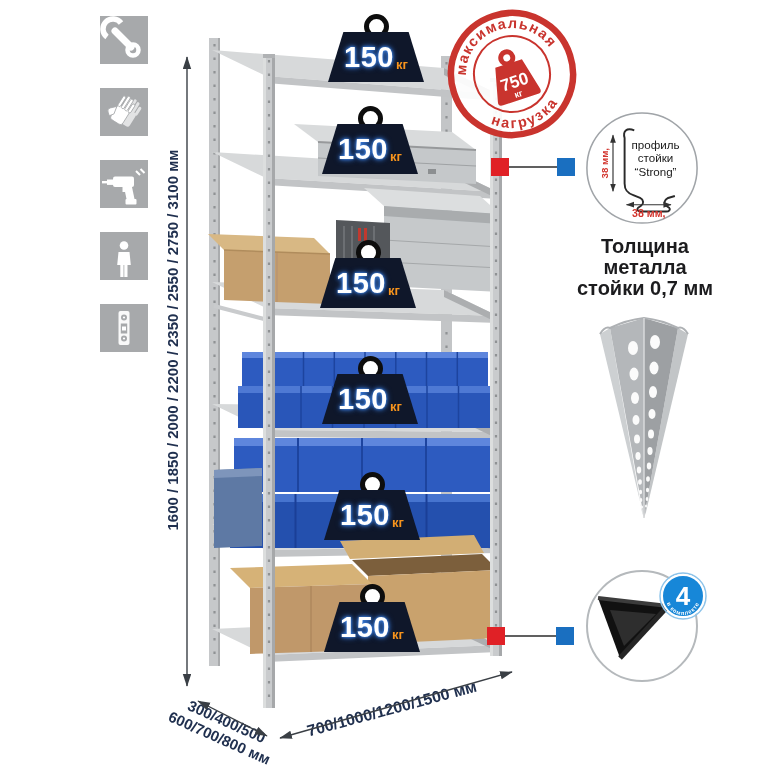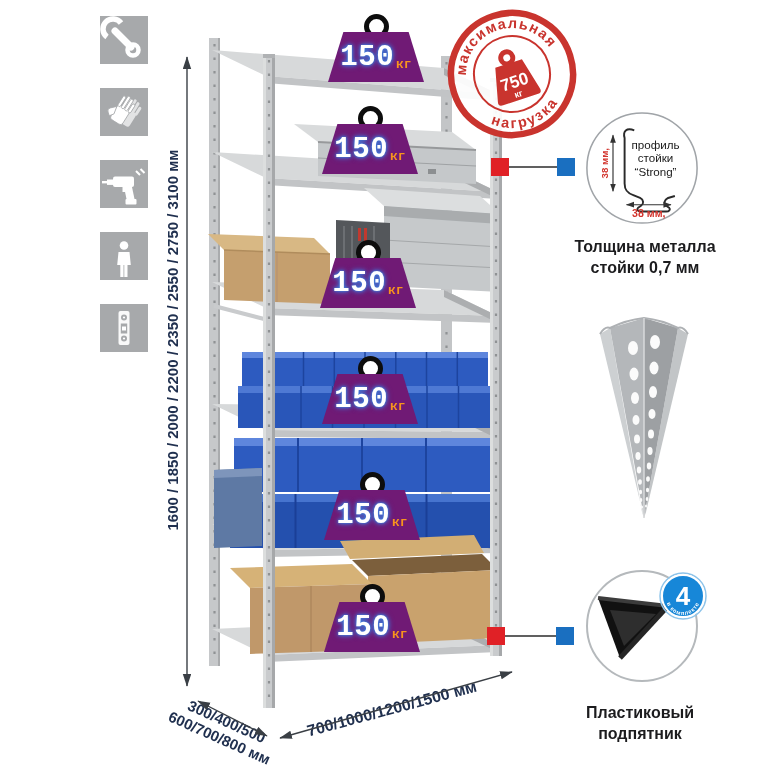--- a/index.html
+++ b/index.html
@@ -11,29 +11,29 @@
   .tile{position:absolute;left:100px;width:48px;height:48px;background:#a7a9ab;}
 
   
   .hdim{position:absolute;left:12px;top:362px;width:320px;text-align:center;
         transform:rotate(-90deg);font-size:15px;font-weight:700;color:#20304f;white-space:nowrap;}
 
   
   .weight{position:absolute;width:96px;text-align:center;z-index:5;}
   .weight-ring{width:15px;height:15px;border:5px solid #0d0d0d;border-radius:50%;
                margin:0 auto -7px auto;background:#fff;position:relative;z-index:0;}
-  .weight-body{position:relative;z-index:1;height:50px;background:#701a75;
+  .weight-body{position:relative;z-index:1;height:50px;background:#0f172a;
                clip-path:polygon(16% 0,84% 0,100% 100%,0 100%);
-               display:flex;align-items:center;justify-content:center;gap:2px;font-family:Liberation Mono, monospace;}
+               display:flex;align-items:center;justify-content:center;gap:2px;}
   .weight-value{color:#fff;font-size:29px;font-weight:700;letter-spacing:.5px;
                 text-shadow:0 0 2px #3b7fe0,0 0 4px #3b7fe0,0 0 6px rgba(59,127,224,.85);}
   .weight-unit{color:#f7941d;font-size:13px;font-weight:700;transform:translateY(7px);}
 
   
-  .caption{position:absolute;width:170px;text-align:center;font-size:16px;font-weight:700;
+  .caption{position:absolute;width:170px;text-align:center;font-size:20px;font-weight:700;
            color:#1c1c1e;line-height:21px;}
 
   
   .bdim{position:absolute;text-align:center;font-weight:700;color:#20304f;white-space:nowrap;}
   .bdim-left{left:128px;top:712px;width:190px;font-size:15px;line-height:18px;transform:rotate(24deg);}
   .bdim-right{left:262px;top:700px;width:260px;font-size:16px;transform:rotate(-15deg);}
 
   .abs{position:absolute;}
 </style>
 </head>
@@ -391,24 +391,20 @@
     </g>
     <g>
       <circle cx="107" cy="38" r="23" fill="none" stroke="#8ec4ea" stroke-width="1.5"></circle>
       <circle cx="107" cy="38" r="21" fill="#1787d8" stroke="#fff" stroke-width="2"></circle>
       <text x="107" y="47" text-anchor="middle" font-size="26" font-weight="700" fill="#fff">4</text>
       <text font-size="5.6" font-weight="700" fill="#fff" letter-spacing="0.8">
         <textPath href="#badgeArc" startOffset="50%" text-anchor="middle">в комплекте</textPath>
       </text>
     </g>
   </svg>
-  <div class="caption" style="left:555px;top:702px">
-    <span>Пластиковый</span><br>
-    <span>подпятник</span>
-  </div>
 
   <div class="bdim bdim-left">
     <span>300/400/500</span><br>
     <span>600/700/800 мм</span>
   </div>
   <div class="bdim bdim-right">700/1000/1200/1500 мм</div>
 
 </div>
 
 </body></html>

